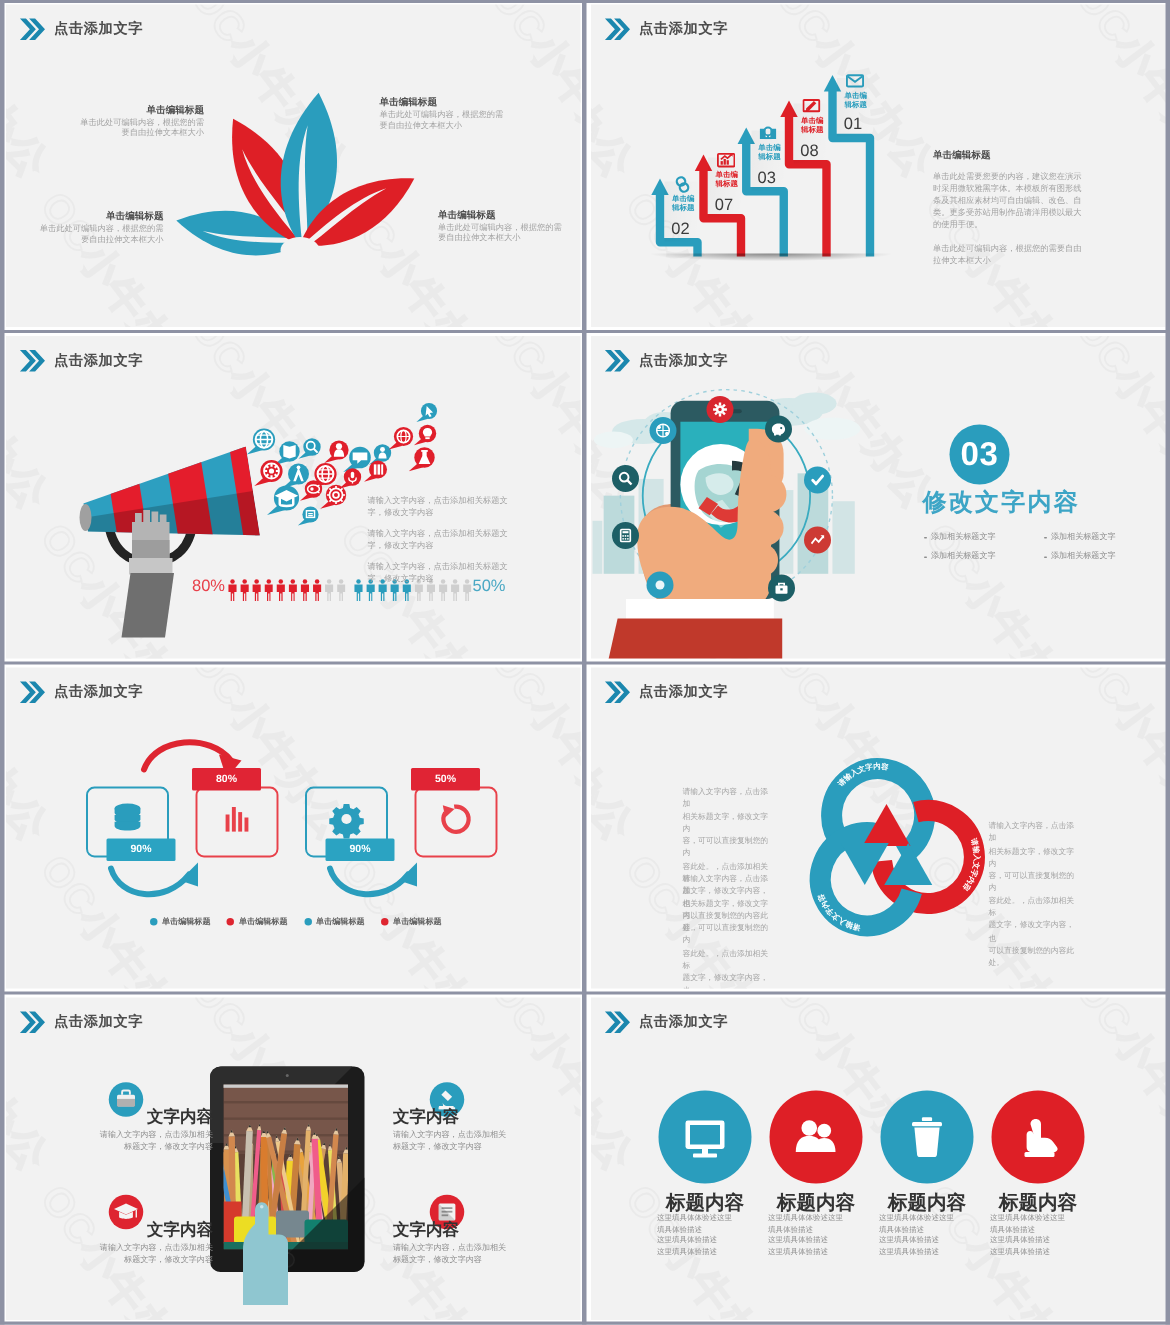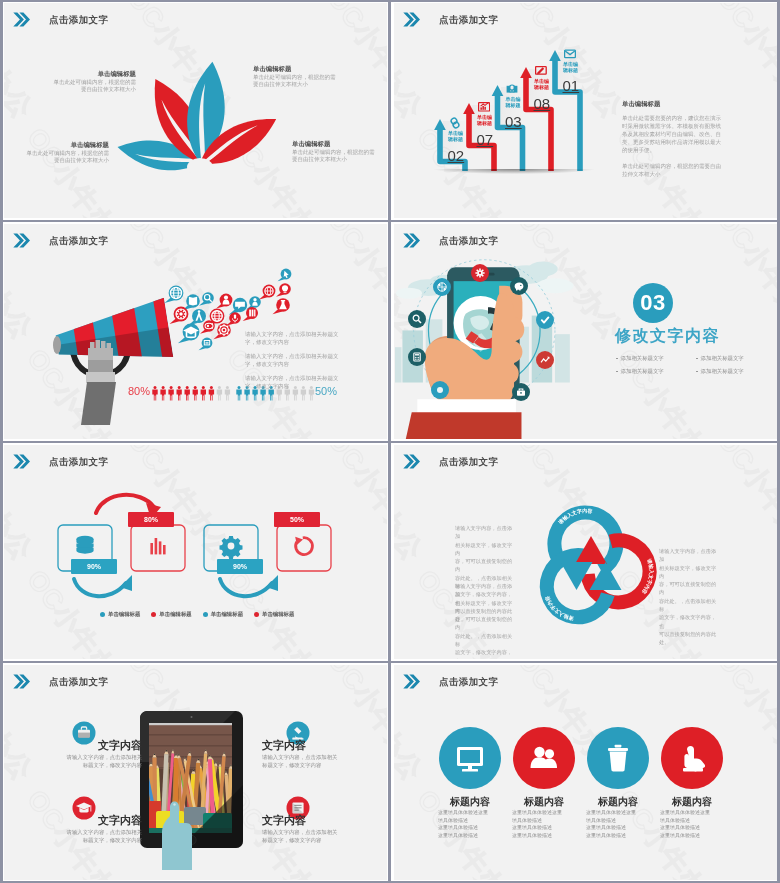--- a/index.html
+++ b/index.html
@@ -15,38 +15,38 @@
 
   
   .frame{position:absolute;left:0;top:0;width:780px;height:883px;pointer-events:none;}
   .frame i{position:absolute;background:#8e92a4;display:block;}
   .fv{top:0;width:3px;height:883px;}
   .fh{left:0;height:2px;width:780px;}
 
   .art{position:absolute;left:0;top:0;}
 
   
-  .hdr{position:absolute;left:9px;top:9px;display:flex;align-items:center;gap:19px;}
+  .hdr{position:absolute;left:9px;top:9px;display:flex;align-items:center;gap:6px;}
   .hdr .chev{width:17px;height:15px;display:block;}
   .hdr .htxt{font-size:9.5px;color:#4d4d4d;font-weight:bold;letter-spacing:.4px;
              line-height:1;white-space:nowrap;}
 
   
   .wmlayer{position:absolute;inset:0;overflow:hidden;pointer-events:none;}
   .wmlayer svg{position:absolute;}
 
   
   .s1blk{position:absolute;}
   .s1blk .bt{font-size:6.4px;font-weight:bold;color:#4e4e4e;line-height:9.6px;}
   .s1blk .bb{font-size:5.5px;color:#a2a2a2;line-height:7.3px;}
   .ra{text-align:right;}
 
   
-  .s2num{position:absolute;font-size:15px;color:#3c3c3c;font-weight:normal;line-height:1;
-         font-family:"Liberation Sans",sans-serif;text-decoration:underline;}
+  .s2num{position:absolute;font-size:11px;color:#3c3c3c;font-weight:normal;line-height:1;
+         font-family:"Liberation Sans",sans-serif;}
   .s2lab{position:absolute;font-size:5px;line-height:6.3px;font-weight:bold;}
   .s2panel{position:absolute;background:linear-gradient(100deg,rgba(0,0,0,0.035),rgba(0,0,0,0.012) 60%,rgba(0,0,0,0));}
   .s2icon{position:absolute;}
   .s3pct{position:absolute;font-size:11px;line-height:1;}
   .s3para{position:absolute;font-size:5.5px;color:#a2a2a2;line-height:8.3px;}
 
   
   .s4badge{position:absolute;left:239px;top:59px;width:40px;height:40px;border-radius:50%;
            background:#2a9dbd;color:#fff;font-size:22px;font-weight:bold;display:flex;
            align-items:center;justify-content:center;letter-spacing:.5px;}
@@ -66,21 +66,21 @@
   
   .s6para{position:absolute;font-size:5.2px;color:#a5a5a5;line-height:8.3px;width:60px;}
 
   
   .s7item{position:absolute;}
   .s7item .it{font-size:11px;font-weight:bold;color:#333;line-height:11px;margin-bottom:2px;}
   .s7item .ib{font-size:5.4px;color:#8f8f8f;line-height:8px;}
 
   
   .s8item{position:absolute;}
-  .s8item .ct{font-size:10px;font-weight:bold;color:#333;line-height:11px;margin-bottom:2px;text-align:center;}
+  .s8item .ct{font-size:13px;font-weight:bold;color:#333;line-height:11px;margin-bottom:2px;text-align:center;}
   .s8item .cb{font-size:5px;color:#8f8f8f;line-height:7.6px;}
 
 
 
 
 
   .s2shadow{position:absolute;left:40px;top:166px;width:160px;height:5px;background:radial-gradient(ellipse at 50% 0%,rgba(0,0,0,0.45),rgba(0,0,0,0) 72%);}
   .s2txt{position:absolute;}
   .s2txt .tt{font-size:6.4px;font-weight:bold;color:#4e4e4e;line-height:9.6px;margin-bottom:5px;}
   .s2txt .tp{font-size:5.5px;color:#a2a2a2;line-height:8.2px;}

